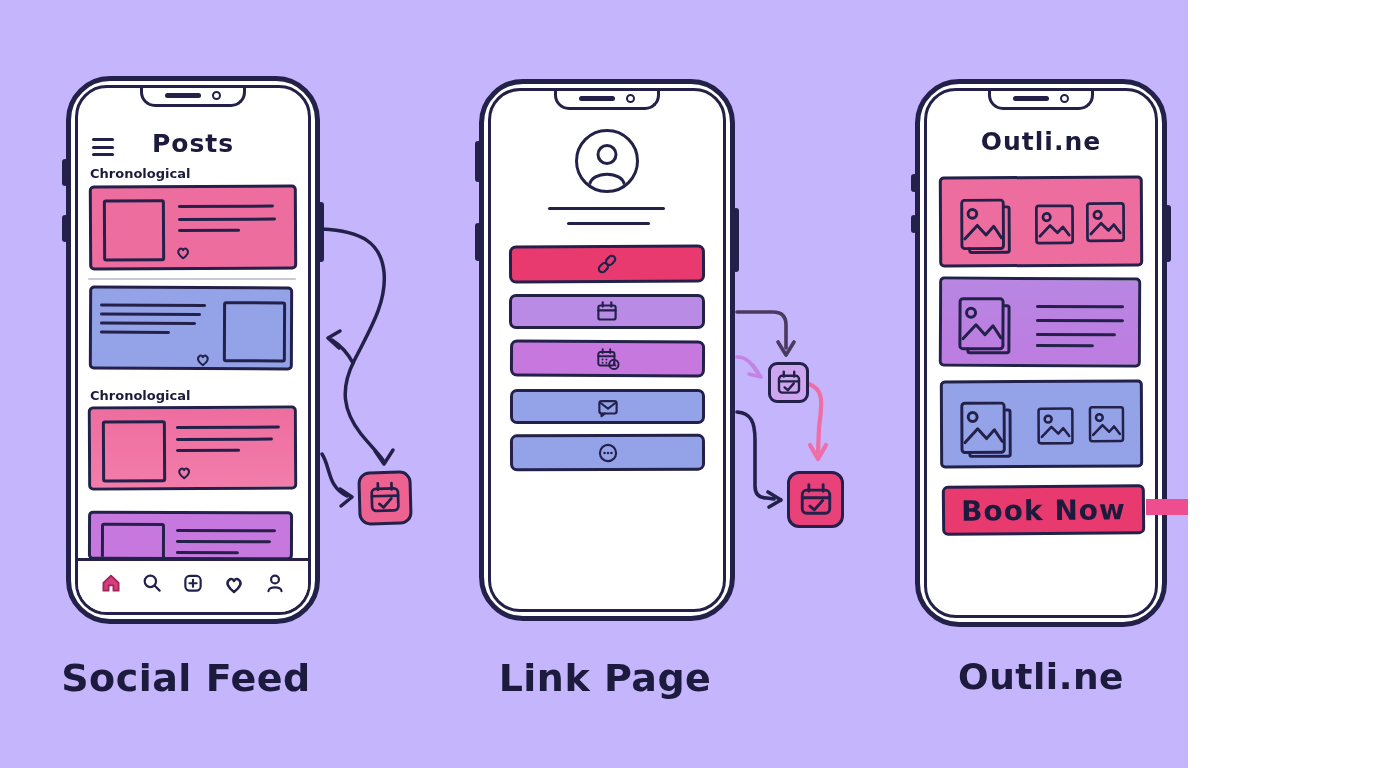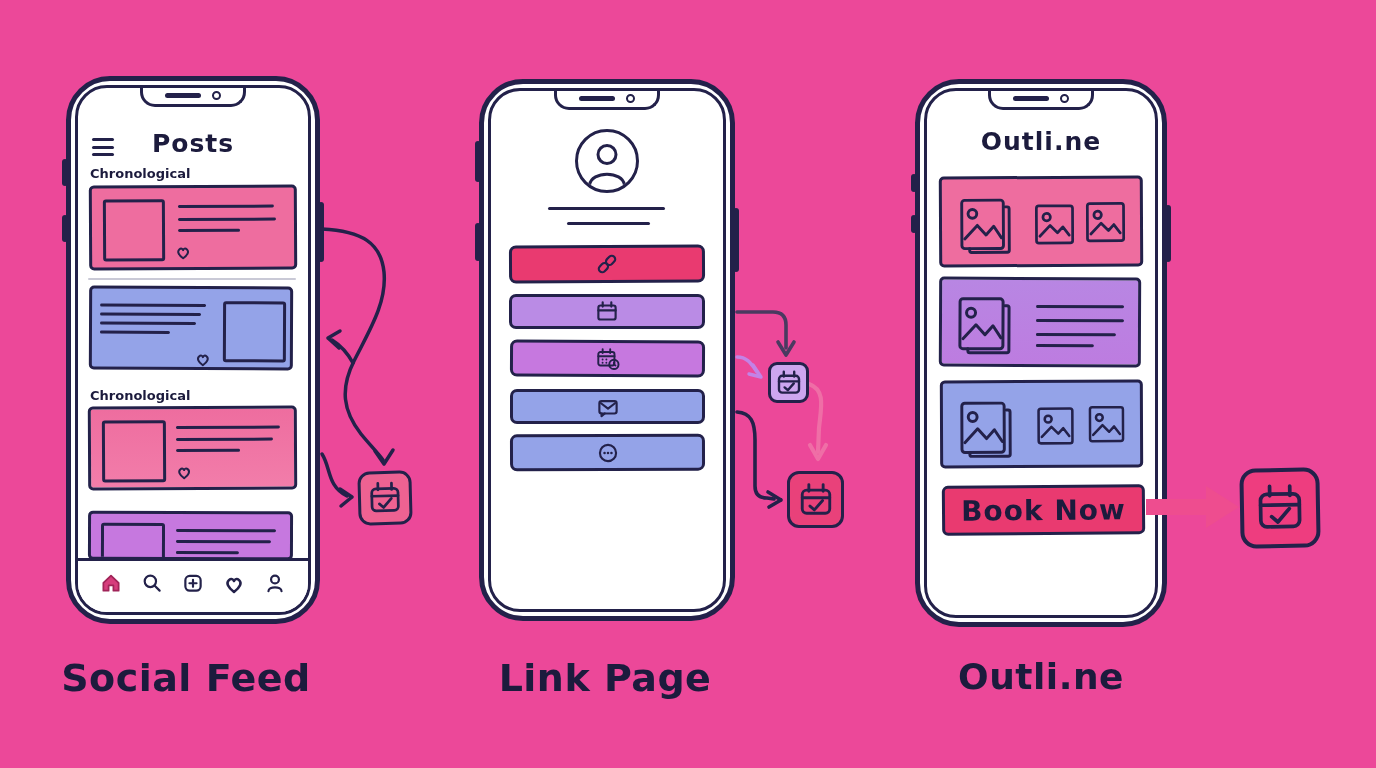--- a/index.html
+++ b/index.html
@@ -5,21 +5,21 @@
   :root{
     --ink:#23214a; --text:#1c1b3d;
     --pink_card:#ee6d9f; --crimson:#e93a70; --purple:#ba8be5; --purple_bright:#c678df;
     --periwinkle:#94a3e8; --purple_card:#bd7ce0;
     --cal_pink_small:#ee6292; --cal_purple:#cda6ef; --cal_pink:#e9417a; --cal_pink_big:#ee3d7f;
     --arrow_dark_purple:#4a3a60; --arrow_violet:#c383e6; --arrow_pink:#ef6ea6; --arrow_thick:#ee4d8f;
     --home_fill:#d63d7c; --divider:#c9c9d6;
   }
   *{margin:0;padding:0;box-sizing:border-box;}
   body{background:#fff;font-family:"DejaVu Sans","Liberation Sans",sans-serif;}
-  .canvas{position:relative;width:1376px;height:768px;background:#ec4899;overflow:hidden;}
+  .canvas{position:relative;width:1188px;height:768px;background:#c4b5fd;overflow:hidden;}
 
   
   .phone{position:absolute;border:5px solid var(--ink);border-radius:44px;background:#fff;z-index:1;}
   .screen{position:absolute;left:4px;right:4px;top:4px;bottom:4px;border:3px solid var(--ink);border-radius:32px;background:#fff;overflow:hidden;}
   .notch{position:absolute;top:-2px;left:50%;transform:translateX(-50%);width:106px;height:21px;background:#fff;border:3px solid var(--ink);border-top:none;border-radius:0 0 15px 15px;display:flex;align-items:center;justify-content:center;gap:11px;z-index:6;}
   .speaker{width:36px;height:5px;background:var(--ink);border-radius:3px;}
   .camera{width:9px;height:9px;border:2.5px solid var(--ink);border-radius:50%;background:#fff;}
   .nub{position:absolute;width:6px;background:var(--ink);border-radius:3px;z-index:0;}
 
   .line{background:var(--ink);border-radius:2px;height:3px;position:absolute;}

